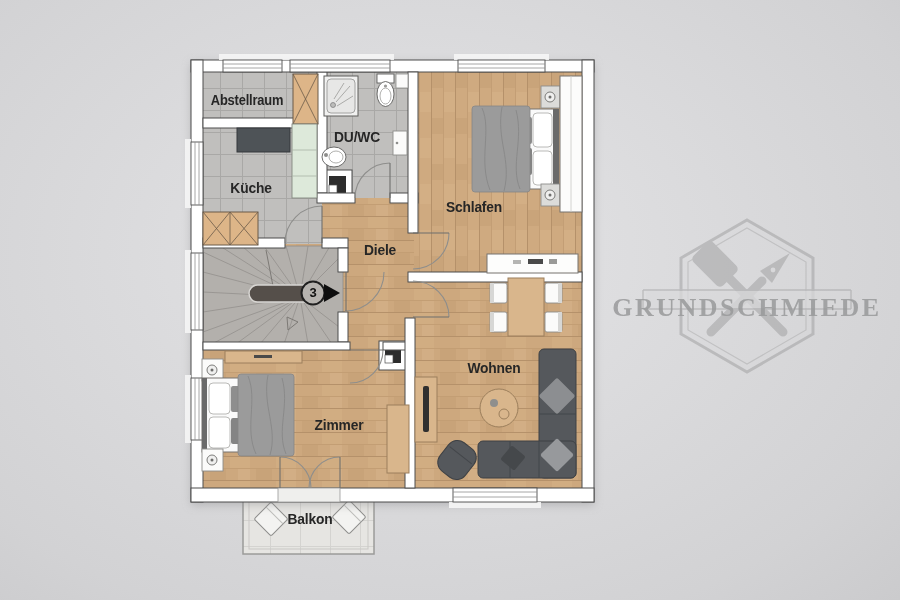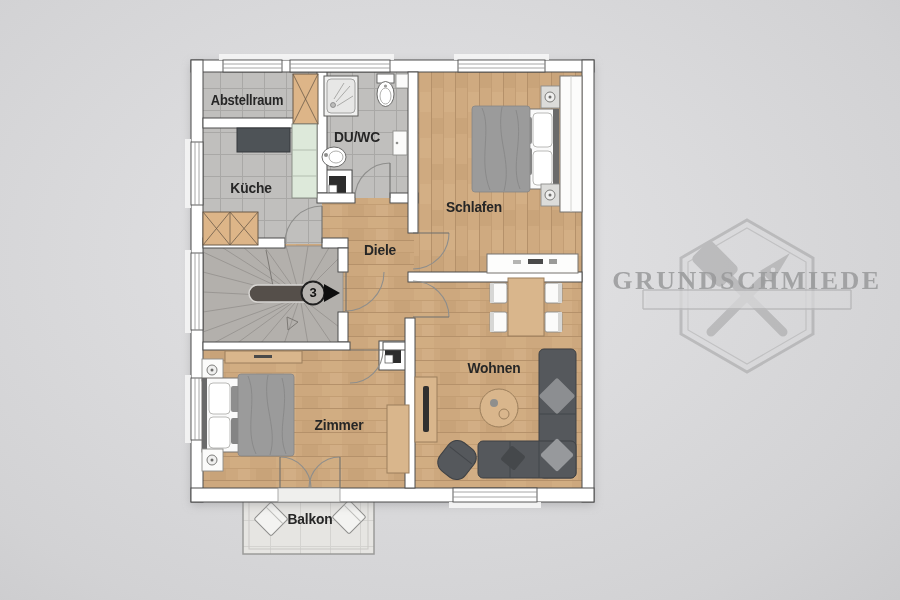--- a/index.html
+++ b/index.html
@@ -17,21 +17,21 @@
     position:absolute;width:21px;height:21px;border:2px solid #1f1f1f;border-radius:50%;
     background:#b6b3af;transform:translate(-50%,-50%);
     font-size:13px;font-weight:700;color:#111;text-align:center;line-height:20px;
   }
   .stair-arrow{
     position:absolute;width:0;height:0;
     border-top:9px solid transparent;border-bottom:9px solid transparent;
     border-left:16px solid #0e0e0e;
   }
   .watermark-text{
-    position:absolute;left:747px;top:281px;transform:translate(-50%,-50%);
+    position:absolute;left:747px;top:308px;transform:translate(-50%,-50%);
     font-family:"Liberation Serif", serif;font-weight:700;font-size:26px;
     letter-spacing:2.5px;color:#999a9b;white-space:nowrap;opacity:.85;
   }
 </style>
 </head>
 <body>
 
 <div class="stage">
 
 <svg width="900" height="600" viewBox="0 0 900 600">

